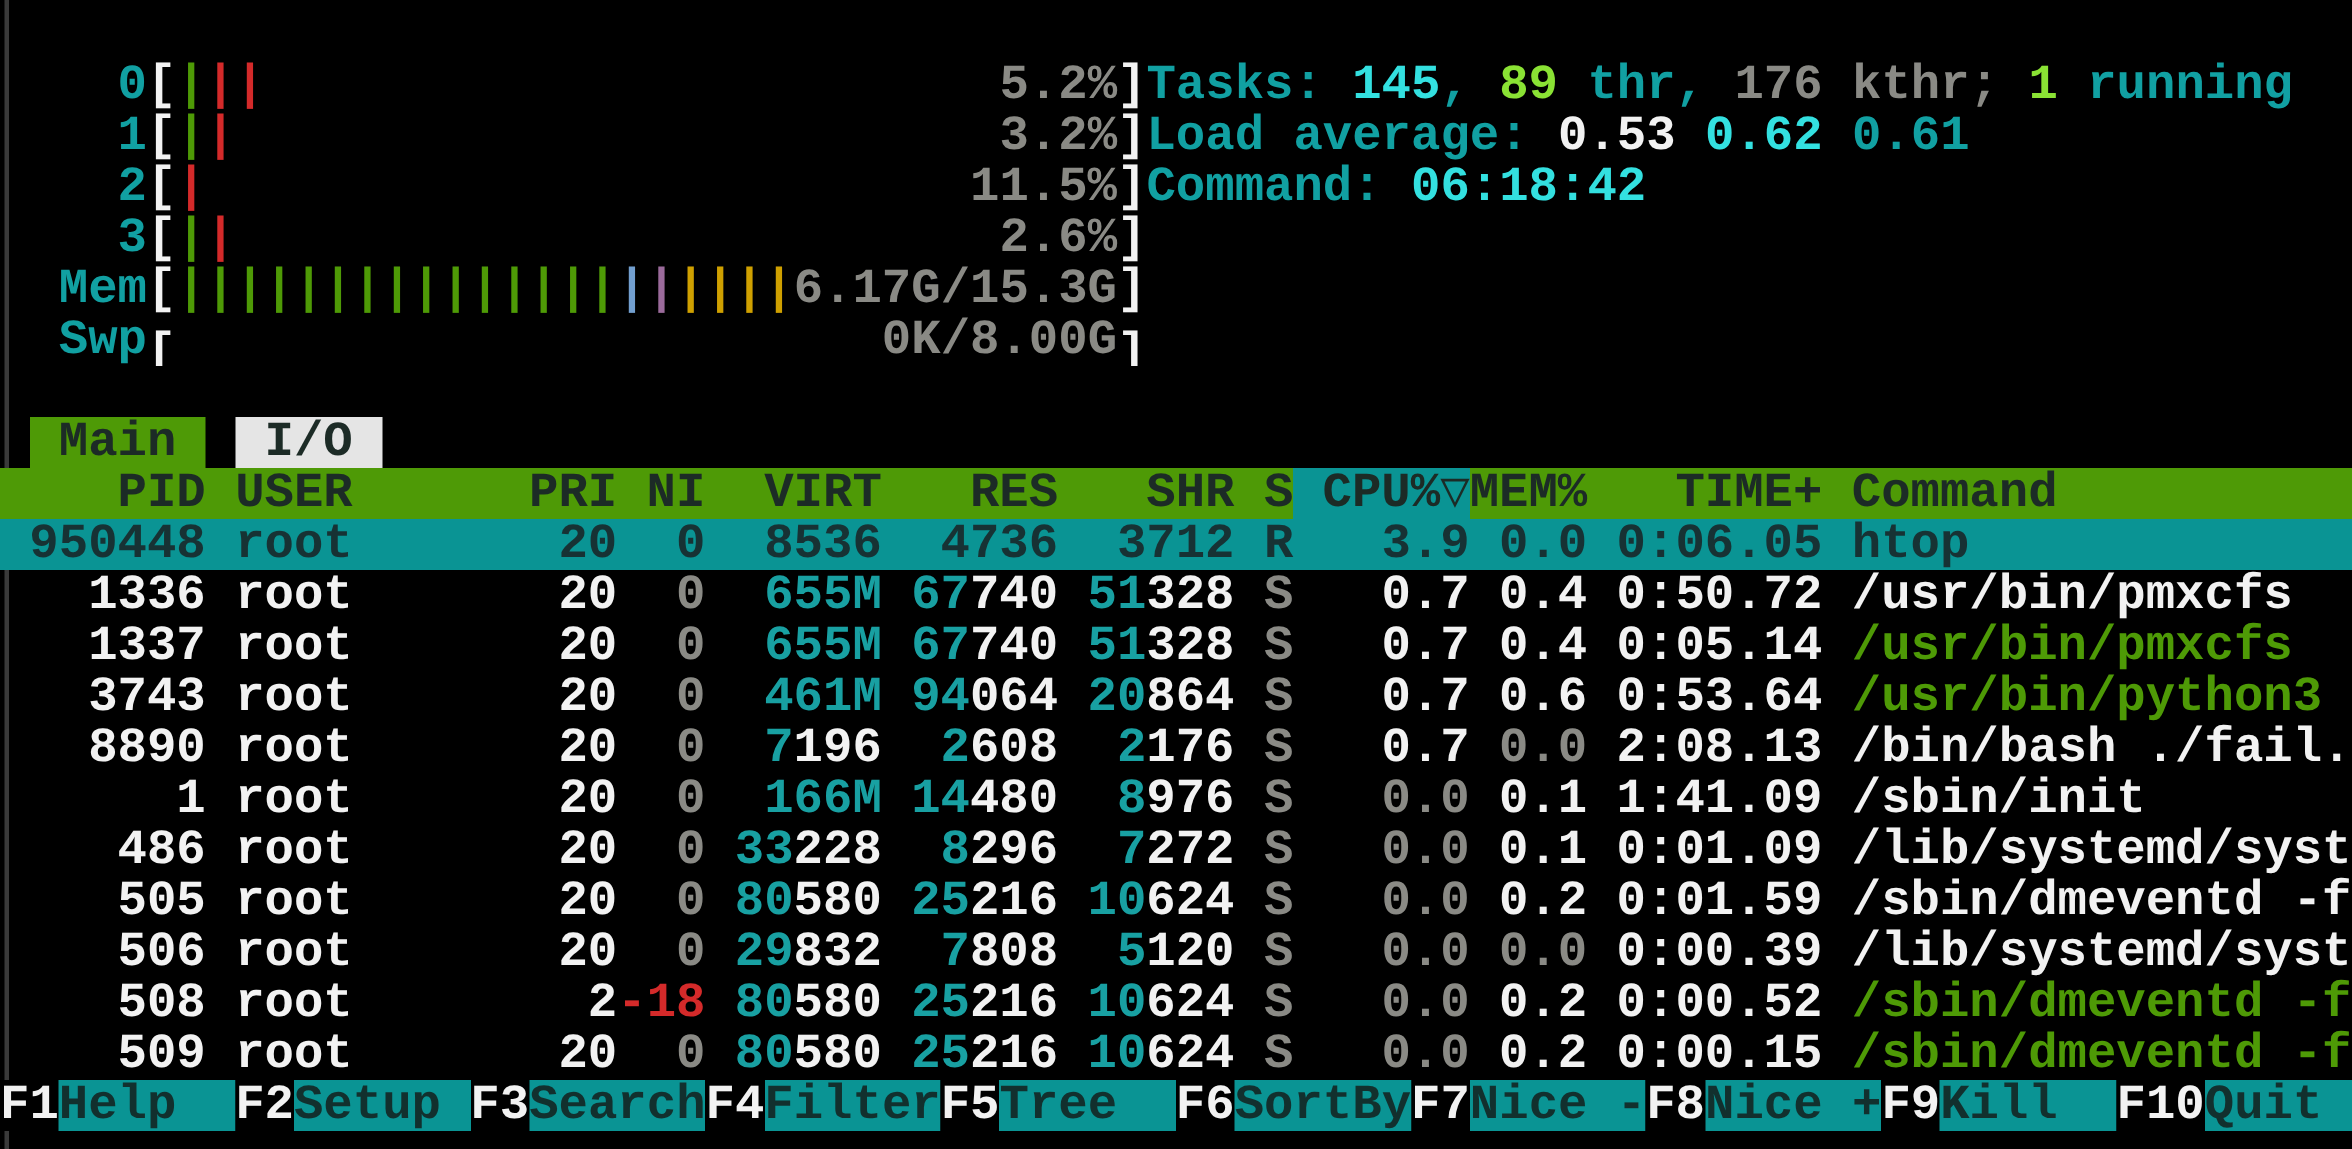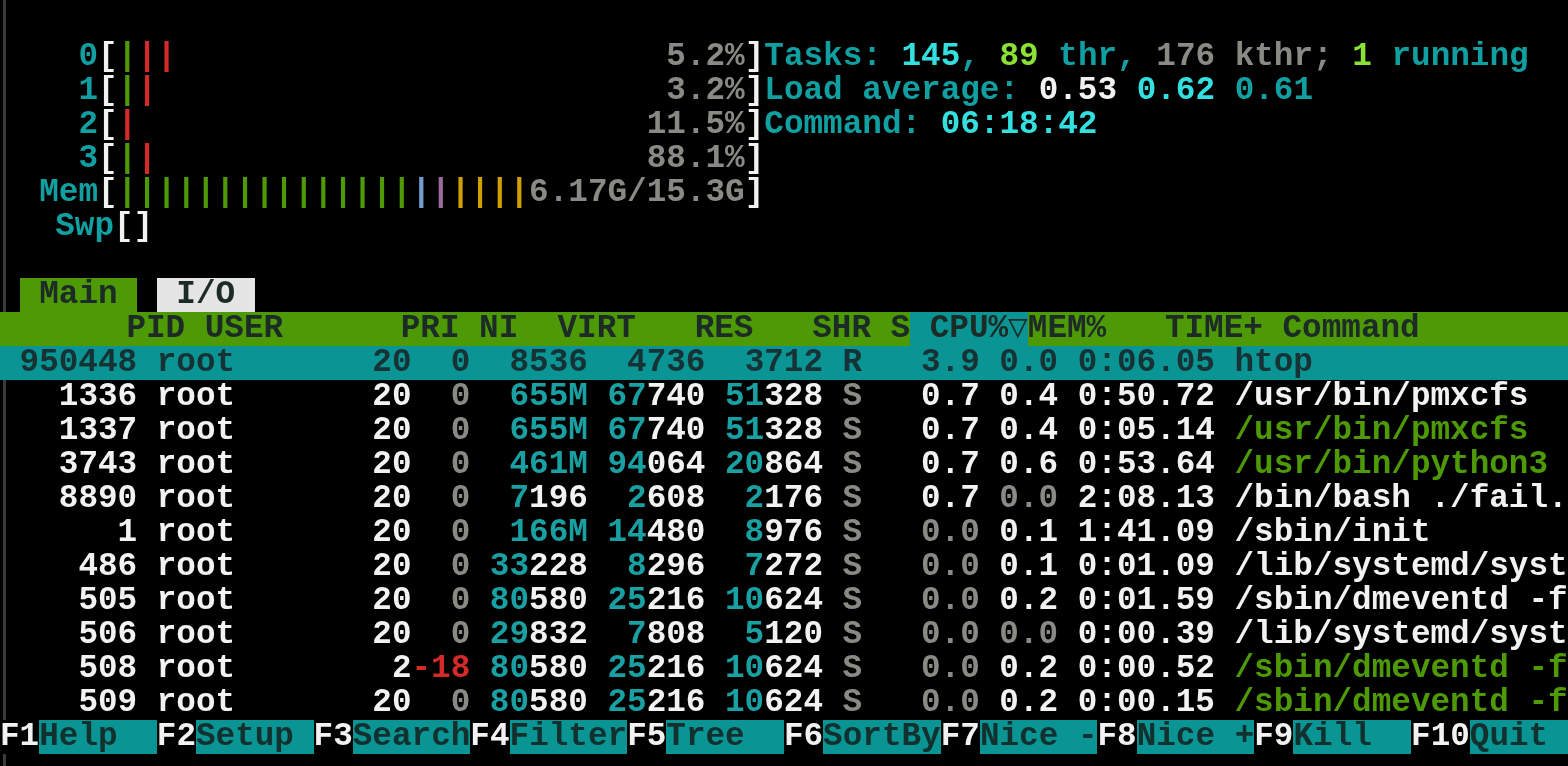--- a/index.html
+++ b/index.html
@@ -17,42 +17,42 @@
   .mbody{position:relative;display:inline-block;width:32ch;height:34px;}
   .bar{display:inline-block;width:1ch;text-align:center;}
   .bar-g{color:#4E9A06}.bar-r{color:#D42A2A}.bar-b{color:#729FCF}
   .bar-p{color:#9B6B9B}.bar-y{color:#CFA000}
   .mval{position:absolute;right:0;top:0;color:#8A8A85;}
   
   .tab{display:inline-block;text-align:center;color:#1C2B26;}
   .tab-main{width:6ch;background:#4E9A06;margin-left:1ch;}
   .tab-io{width:5ch;background:#e5e5e5;margin-left:1ch;}
   
-  .hdr{background:#4E9A06;color:#1C2B26;padding-left:48px;}
+  .hdr{background:#4E9A06;color:#1C2B26;}
   .hdr .cell{color:#1C2B26;}
   .sorthl{background:#0A9494;}
   .sel{background:#0A9494;}
   .sel .cell,.sel span{color:#173234 !important;}
   
   .fnbar{display:flex;}
   .fnkey{flex:0 0 auto;color:#F2F2F2;background:#000;white-space:pre;}
   .fnlabel{flex:0 0 auto;width:6ch;background:#0A9494;color:#12302E;white-space:pre;}
   .fnlabel.grow{flex:1 0 auto;}
 </style>
 </head>
 <body>
 
 <div class="term">
   <div id="meters">
       <div class="line"><span class="cell ar c-teal" style="width: 5ch;">0</span><span class="c-wh">[</span><span class="mbody"><span class="bar bar-g">|</span><span class="bar bar-r">|</span><span class="bar bar-r">|</span><span class="mval">5.2%</span></span><span class="c-wh">]</span><span><span class="c-teal">Tasks: </span><span class="c-bcyan">145</span><span class="c-teal">, </span><span class="c-bgreen">89</span><span class="c-teal"> thr</span><span class="c-teal">, </span><span class="c-gray">176 kthr</span><span class="c-gray">; </span><span class="c-bgreen">1</span><span class="c-teal"> running</span></span></div>
       <div class="line"><span class="cell ar c-teal" style="width: 5ch;">1</span><span class="c-wh">[</span><span class="mbody"><span class="bar bar-g">|</span><span class="bar bar-r">|</span><span class="mval">3.2%</span></span><span class="c-wh">]</span><span><span class="c-teal">Load average: </span><span class="c-wh">0.53 </span><span class="c-bcyan">0.62 </span><span class="c-teal">0.61</span></span></div>
       <div class="line"><span class="cell ar c-teal" style="width: 5ch;">2</span><span class="c-wh">[</span><span class="mbody"><span class="bar bar-r">|</span><span class="mval">11.5%</span></span><span class="c-wh">]</span><span><span class="c-teal">Command: </span><span class="c-bcyan">06:18:42</span></span></div>
-      <div class="line"><span class="cell ar c-teal" style="width: 5ch;">3</span><span class="c-wh">[</span><span class="mbody"><span class="bar bar-g">|</span><span class="bar bar-r">|</span><span class="mval">88.1%</span></span><span class="c-wh">]</span></div>
+      <div class="line"><span class="cell ar c-teal" style="width: 5ch;">3</span><span class="c-wh">[</span><span class="mbody"><span class="bar bar-g">|</span><span class="bar bar-r">|</span><span class="mval">2.6%</span></span><span class="c-wh">]</span></div>
       <div class="line"><span class="cell ar c-teal" style="width: 5ch;">Mem</span><span class="c-wh">[</span><span class="mbody"><span class="bar bar-g">|</span><span class="bar bar-g">|</span><span class="bar bar-g">|</span><span class="bar bar-g">|</span><span class="bar bar-g">|</span><span class="bar bar-g">|</span><span class="bar bar-g">|</span><span class="bar bar-g">|</span><span class="bar bar-g">|</span><span class="bar bar-g">|</span><span class="bar bar-g">|</span><span class="bar bar-g">|</span><span class="bar bar-g">|</span><span class="bar bar-g">|</span><span class="bar bar-g">|</span><span class="bar bar-b">|</span><span class="bar bar-p">|</span><span class="bar bar-y">|</span><span class="bar bar-y">|</span><span class="bar bar-y">|</span><span class="bar bar-y">|</span><span class="mval">6.17G/15.3G</span></span><span class="c-wh">]</span></div>
-      <div class="line"><span class="cell ar c-teal" style="width: 5ch; padding-left: 16px;">Swp</span><span class="c-wh">[</span><span class="c-wh">]</span></div>
+      <div class="line"><span class="cell ar c-teal" style="width: 5ch;">Swp</span><span class="c-wh">[</span><span class="mbody"><span class="mval">0K/8.00G</span></span><span class="c-wh">]</span></div>
     </div>
 
   <div class="line"></div>
 
   <div class="line"><span class="tab tab-main">Main</span><span class="tab tab-io">I/O</span></div>
 
   <div class="line hdr"><span class="cell ar" style="width:7ch">PID</span><span class="cell" style="width:1ch"> </span><span class="cell al" style="width:9ch">USER</span><span class="cell ar" style="width:4ch">PRI</span><span class="cell ar" style="width:3ch">NI</span><span class="cell ar" style="width:6ch">VIRT</span><span class="cell ar" style="width:6ch">RES</span><span class="cell ar" style="width:6ch">SHR</span><span class="cell ar" style="width:2ch">S</span><span class="cell ar sorthl" style="width:6ch"><span>CPU%</span><span>▽</span></span><span class="cell ar" style="width:4ch">MEM%</span><span class="cell ar" style="width:8ch">TIME+</span><span class="cell" style="width:1ch"> </span><span class="cell al">Command</span></div>
 
   <div id="rows">
       <div class="line prow sel"><span class="cell ar c-wh" style="width: 7ch;">950448</span><span class="cell al " style="width: 1ch;"> </span><span class="cell al c-wh" style="width: 9ch;">root</span><span class="cell ar c-wh" style="width: 4ch;">20</span><span class="cell ar c-gray" style="width: 3ch;">0</span><span class="cell ar " style="width: 6ch;"><span class="c-cyan"></span><span class="c-wh">8536</span></span><span class="cell ar " style="width: 6ch;"><span class="c-cyan"></span><span class="c-wh">4736</span></span><span class="cell ar " style="width: 6ch;"><span class="c-cyan"></span><span class="c-wh">3712</span></span><span class="cell ar c-gray" style="width: 2ch;">R</span><span class="cell ar c-wh" style="width: 6ch;">3.9</span><span class="cell ar c-gray" style="width: 4ch;">0.0</span><span class="cell ar c-wh" style="width: 8ch;">0:06.05</span><span class="cell al " style="width: 1ch;"> </span><span class="c-wh">htop</span></div>

